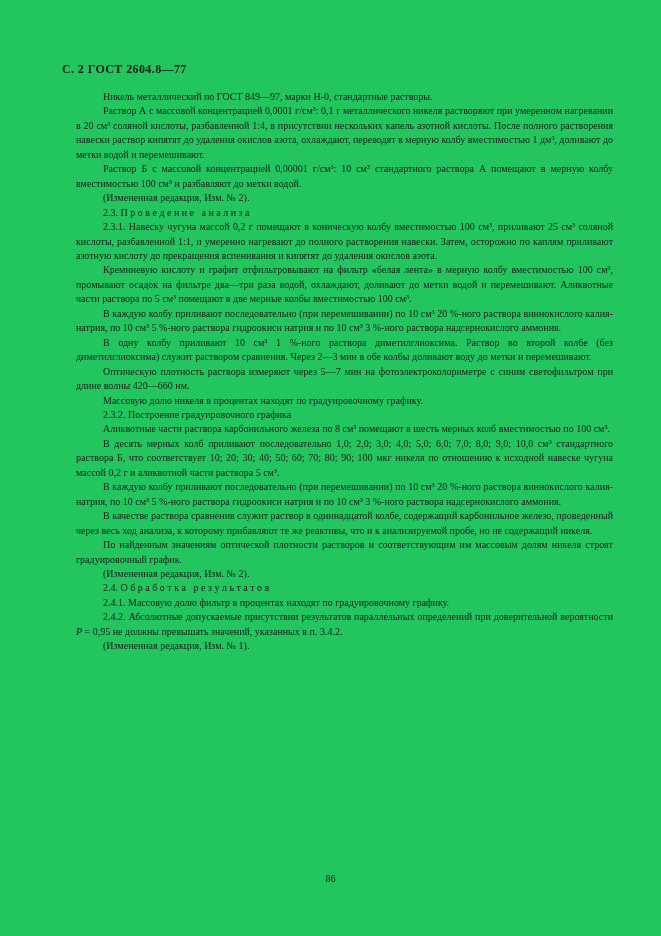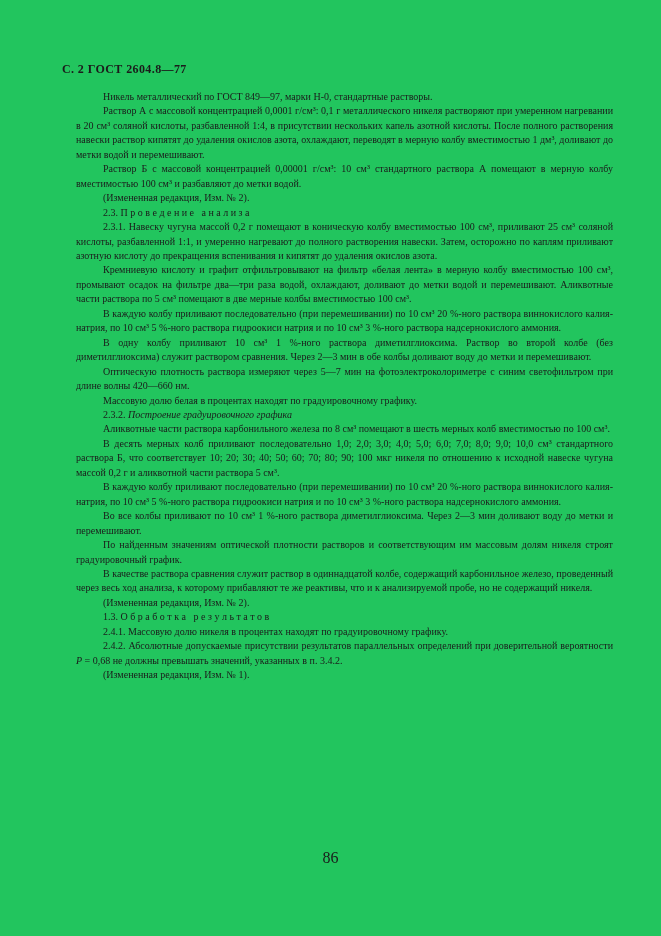--- a/index.html
+++ b/index.html
@@ -41,62 +41,60 @@
     margin: 0;
     text-indent: 27px;
   }
   .bold {
     font-weight: normal;
   }
   .spaced {
     white-space: pre-wrap;
   }
   .italic-title {
-    font-style: italic;
   }
   .var-italic {
     font-style: italic;
   }
   .page-number {
     position: absolute;
-    top: 849px;
+    top: 873px;
     left: 62px;
     width: 537px;
     text-align: center;
-    font-size: 16px;
+    font-size: 10px;
   }
 </style>
 </head>
 <body>
 
 <div class="page">
 
   <div class="doc-header">С. 2 ГОСТ 2604.8—77</div>
 
   <div class="doc-body">
     <p class="para">Никель металлический по ГОСТ 849—97, марки Н-0, стандартные растворы.</p>
     <p class="para">Раствор А с массовой концентрацией 0,0001 г/см³: 0,1 г металлического никеля растворяют при умеренном нагревании в 20 см³ соляной кислоты, разбавленной 1:4, в присутствии нескольких капель азотной кислоты. После полного растворения навески раствор кипятят до удаления окислов азота, охлаждают, переводят в мерную колбу вместимостью 1 дм³, доливают до метки водой и перемешивают.</p>
     <p class="para">Раствор Б с массовой концентрацией 0,00001 г/см³: 10 см³ стандартного раствора А помещают в мерную колбу вместимостью 100 см³ и разбавляют до метки водой.</p>
     <p class="para bold">(Измененная редакция, Изм. № 2).</p>
     <p class="para spaced">2.3. П р о в е д е н и е   а н а л и з а</p>
     <p class="para">2.3.1. Навеску чугуна массой 0,2 г помещают в коническую колбу вместимостью 100 см³, приливают 25 см³ соляной кислоты, разбавленной 1:1, и умеренно нагревают до полного растворения навески. Затем, осторожно по каплям приливают азотную кислоту до прекращения вспенивания и кипятят до удаления окислов азота.</p>
     <p class="para">Кремниевую кислоту и графит отфильтровывают на фильтр «белая лента» в мерную колбу вместимостью 100 см³, промывают осадок на фильтре два—три раза водой, охлаждают, доливают до метки водой и перемешивают. Аликвотные части раствора по 5 см³ помещают в две мерные колбы вместимостью 100 см³.</p>
     <p class="para">В каждую колбу приливают последовательно (при перемешивании) по 10 см³ 20 %-ного раствора виннокислого калия-натрия, по 10 см³ 5 %-ного раствора гидроокиси натрия и по 10 см³ 3 %-ного раствора надсернокислого аммония.</p>
     <p class="para">В одну колбу приливают 10 см³ 1 %-ного раствора диметилглиоксима. Раствор во второй колбе (без диметилглиоксима) служит раствором сравнения. Через 2—3 мин в обе колбы доливают воду до метки и перемешивают.</p>
     <p class="para">Оптическую плотность раствора измеряют через 5—7 мин на фотоэлектроколориметре с синим светофильтром при длине волны 420—660 нм.</p>
-    <p class="para">Массовую долю белая в процентах находят по градуировочному графику.</p>
+    <p class="para">Массовую долю никеля в процентах находят по градуировочному графику.</p>
     <p class="para"><span>2.3.2.</span> <span class="italic-title">Построение градуировочного графика</span></p>
     <p class="para">Аликвотные части раствора карбонильного железа по 8 см³ помещают в шесть мерных колб вместимостью по 100 см³.</p>
     <p class="para">В десять мерных колб приливают последовательно 1,0; 2,0; 3,0; 4,0; 5,0; 6,0; 7,0; 8,0; 9,0; 10,0 см³ стандартного раствора Б, что соответствует 10; 20; 30; 40; 50; 60; 70; 80; 90; 100 мкг никеля по отношению к исходной навеске чугуна массой 0,2 г и аликвотной части раствора 5 см³.</p>
     <p class="para">В каждую колбу приливают последовательно (при перемешивании) по 10 см³ 20 %-ного раствора виннокислого калия-натрия, по 10 см³ 5 %-ного раствора гидроокиси натрия и по 10 см³ 3 %-ного раствора надсернокислого аммония.</p>
-    <p class="para">Во все колбы приливают по 10 см³ 1 %-ного раствора диметилглиоксима. Через 2—3 мин доливают воду до метки и перемешивают.</p>
+    <p class="para">В качестве раствора сравнения служит раствор в одиннадцатой колбе, содержащий карбонильное железо, проведенный через весь ход анализа, к которому прибавляют те же реактивы, что и к анализируемой пробе, но не содержащий никеля.</p>
     <p class="para">По найденным значениям оптической плотности растворов и соответствующим им массовым долям никеля строят градуировочный график.</p>
-    <p class="para">В качестве раствора сравнения служит раствор в одиннадцатой колбе, содержащий карбонильное железо, проведенный через весь ход анализа, к которому прибавляют те же реактивы, что и к анализируемой пробе, но не содержащий никеля.</p>
     <p class="para bold">(Измененная редакция, Изм. № 2).</p>
-    <p class="para spaced">1.3. О б р а б о т к а   р е з у л ь т а т о в</p>
-    <p class="para">2.4.1. Массовую долю никеля в процентах находят по градуировочному графику.</p>
-    <p class="para"><span>2.4.2. Абсолютные допускаемые присутствии результатов параллельных определений при доверительной вероятности </span><span class="var-italic">Р</span><span> = 0,68 не должны превышать значений, указанных в п. 3.4.2.</span></p>
+    <p class="para spaced">2.4. О б р а б о т к а   р е з у л ь т а т о в</p>
+    <p class="para">2.4.1. Массовую долю фильтр в процентах находят по градуировочному графику.</p>
+    <p class="para"><span>2.4.2. Абсолютные допускаемые присутствии результатов параллельных определений при доверительной вероятности </span><span class="var-italic">Р</span><span> = 0,95 не должны превышать значений, указанных в п. 3.4.2.</span></p>
     <p class="para bold">(Измененная редакция, Изм. № 1).</p>
   </div>
 
   <div class="page-number">86</div>
 
 </div>
 
 </body></html>

